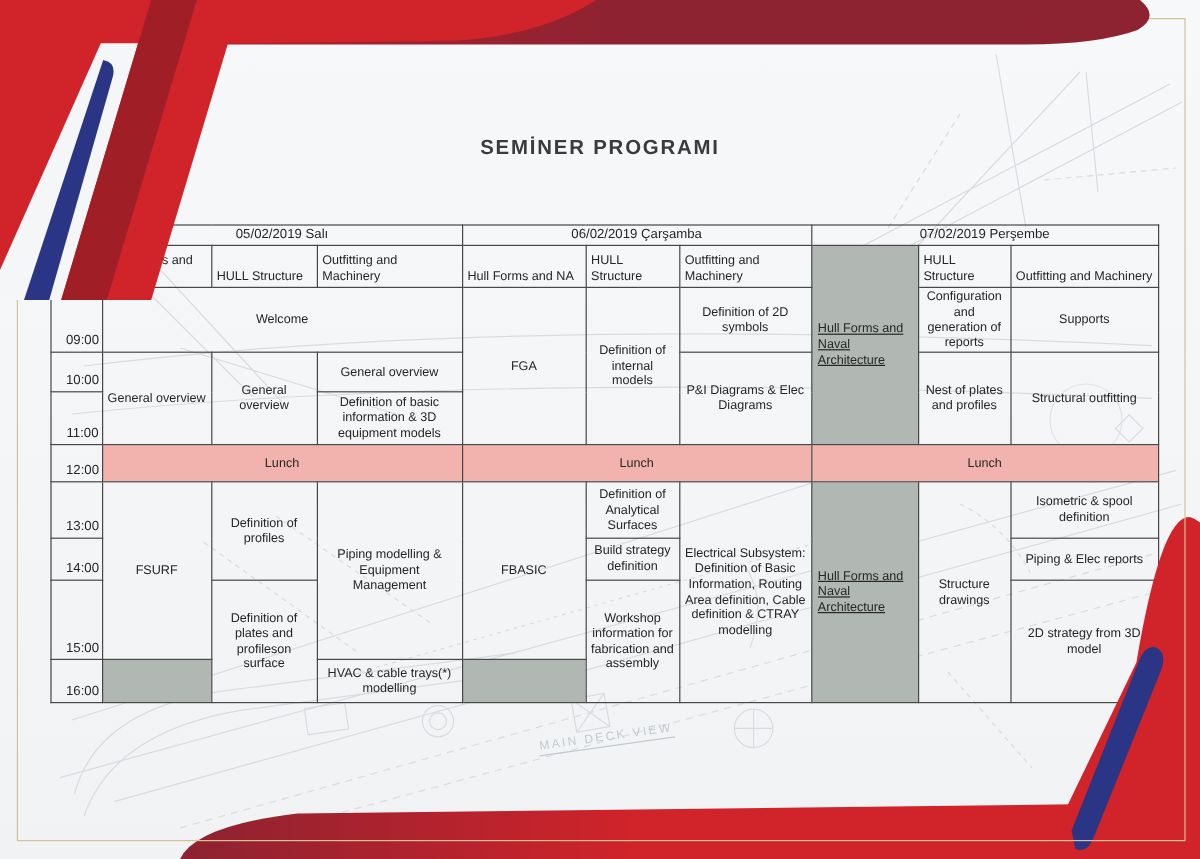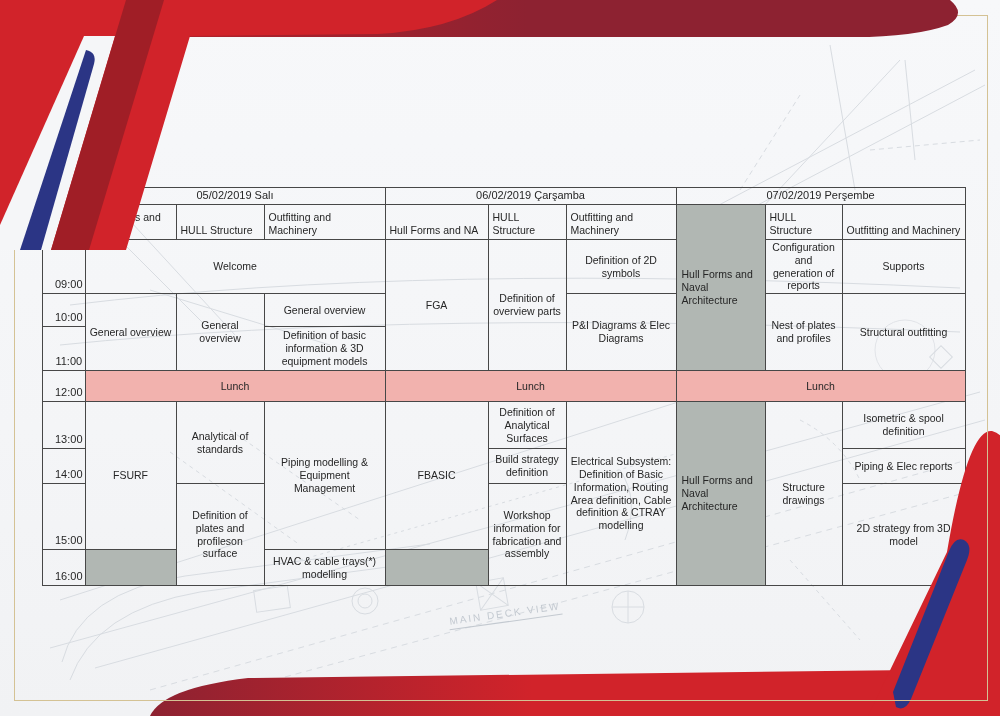--- a/index.html
+++ b/index.html
@@ -20,21 +20,21 @@
   #sched{position:absolute;left:42px;top:187px;z-index:3;border-collapse:collapse;
          table-layout:fixed;}
   #sched td{border:1.5px solid #474747;font-size:10.5px;line-height:1.22;color:#262626;
             text-align:center;vertical-align:middle;padding:1px 3px;overflow:hidden;margin-top:32px;}
   #sched td.noborder{border:none;}
   #sched td.datecell{font-size:11px;padding:0;}
   #sched td.hdr{text-align:left;vertical-align:bottom;padding:1px 4px 2px 4px;}
   #sched td.timecell{vertical-align:bottom;padding:0 2px 2px 12px;font-size:11px;}
   #sched td.lunch{background:#f2b2ae;padding:0;}
   #sched td.gray{background:#b1b7b3;}
-  #sched td.grayinfo{background:#b1b7b3;text-align:left;vertical-align:middle;padding:2px 5px;}
+  #sched td.grayinfo{background:#b1b7b3;text-align:left;vertical-align:middle;padding:2px 5px;text-decoration:underline;}
 </style>
 </head>
 <body>
 <div id="page">
 
 <svg id="ship-bg" width="1000" height="716" viewBox="0 0 1000 716">
   <g stroke="#d8dce1" fill="none" stroke-width="1">
 
     <path d="M700,215 L975,70 M720,225 L985,85 M760,210 L900,60 M830,45 L855,190 M905,60 L915,160"></path>
     <path d="M740,190 L800,95 M870,150 L980,140" stroke-dasharray="5,4"></path>
@@ -99,20 +99,21 @@
       <stop offset="1" stop-color="#8d2231"></stop>
     </linearGradient>
   </defs>
   <path d="M0,0 L950,0 Q967,14 948,25 Q912,38 845,37 L0,37 Z" fill="url(#gTop)"></path>
   <path d="M0,0 L497,0 Q450,30 378,34 L190,36 L126,250 L0,250 Z" fill="#d1232a"></path>
   <path d="M84,36 L115,36 L51,250 L0,250 L0,225 Z" fill="#f5f6f8"></path>
   <path d="M126,0 L164,0 L89,250 L51,250 Z" fill="#a01e26"></path>
   <path d="M86,50 Q97,52 94,64 L41,250 L20,250 Z" fill="#2b3585"></path>
 </svg>
 
+<div id="title">SEMİNER PROGRAMI</div>
 
 <table id="sched">
   <colgroup>
     <col style="width:35px">
         <col style="width:91px">
         <col style="width:88px">
         <col style="width:121px">
     <col style="width:103px">
         <col style="width:78px">
         <col style="width:110px">
@@ -136,21 +137,21 @@
     <td class="hdr">HULL Structure</td>
     <td class="hdr">Outfitting and Machinery</td>
     <td class="grayinfo" rowspan="4">Hull Forms and Naval Architecture</td>
     <td class="hdr">HULL Structure</td>
     <td class="hdr">Outfitting and Machinery</td>
   </tr>
   <tr style="height:48px">
     <td class="timecell">09:00</td>
     <td colspan="3">Welcome</td>
     <td rowspan="3">FGA</td>
-    <td rowspan="3">Definition of overview parts</td>
+    <td rowspan="3">Definition of internal models</td>
     <td>Definition of 2D symbols</td>
     <td>Configuration and generation of reports</td>
     <td>Supports</td>
   </tr>
   <tr style="height:33px">
     <td class="timecell">10:00</td>
     <td rowspan="2">General overview</td>
     <td rowspan="2">General overview</td>
     <td>General overview</td>
     <td rowspan="2">P&amp;I Diagrams &amp; Elec Diagrams</td>
@@ -163,21 +164,21 @@
   </tr>
   <tr style="height:31px">
     <td class="timecell">12:00</td>
     <td class="lunch" colspan="3">Lunch</td>
     <td class="lunch" colspan="3">Lunch</td>
     <td class="lunch" colspan="3">Lunch</td>
   </tr>
   <tr style="height:47px">
     <td class="timecell">13:00</td>
     <td rowspan="3">FSURF</td>
-    <td rowspan="2">Analytical of standards</td>
+    <td rowspan="2">Definition of profiles</td>
     <td rowspan="3">Piping modelling &amp; Equipment Management</td>
     <td rowspan="3">FBASIC</td>
     <td>Definition of Analytical Surfaces</td>
     <td rowspan="4">Electrical Subsystem: Definition of Basic Information, Routing Area definition, Cable definition &amp; CTRAY modelling</td>
     <td class="grayinfo" rowspan="4">Hull Forms and Naval Architecture</td>
     <td rowspan="4">Structure drawings</td>
     <td>Isometric &amp; spool definition</td>
   </tr>
   <tr style="height:35px">
     <td class="timecell">14:00</td>

